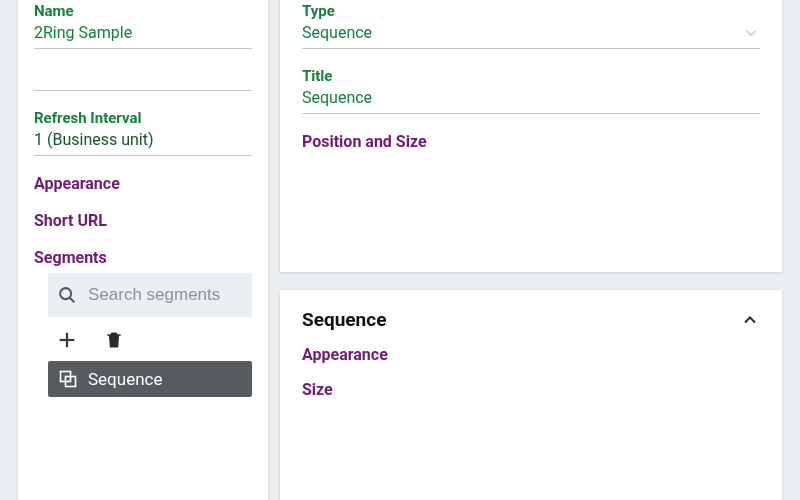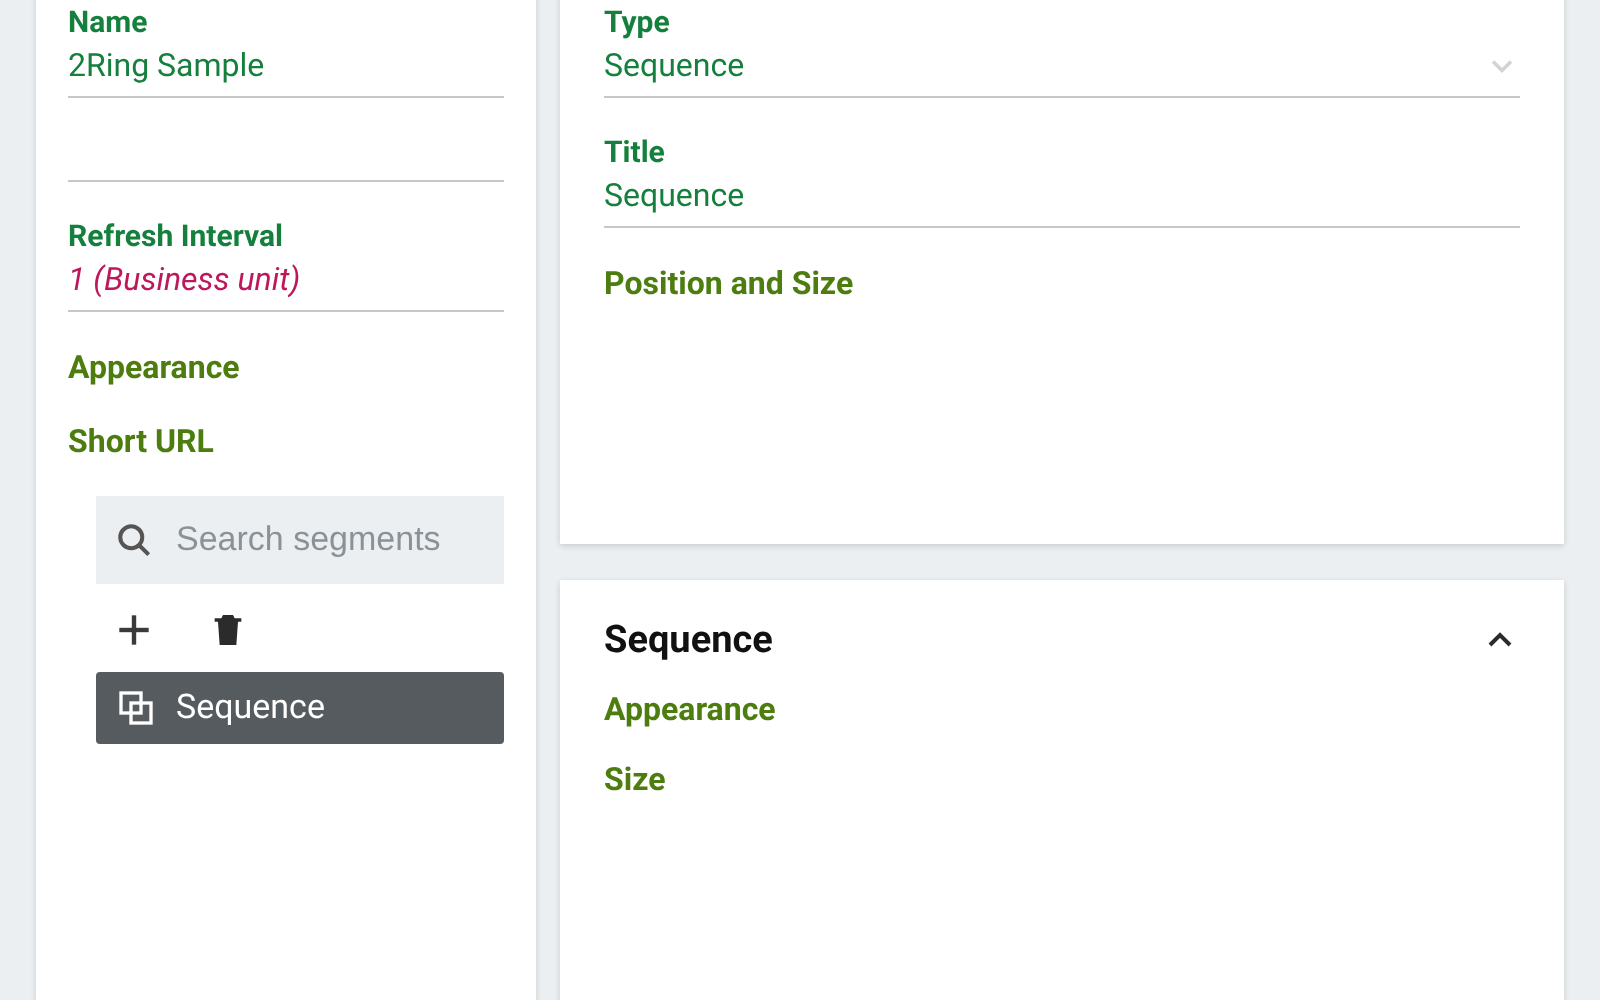--- a/index.html
+++ b/index.html
@@ -45,23 +45,23 @@
     margin-bottom: 3px;
   }
   .field-value {
     font-size: 16px;
     color: #15803d;
     padding-bottom: 6px;
     border-bottom: 1px solid #c7c7c7;
     margin-bottom: 18px;
     min-height: 24px;
   }
-  .field-value.muted { color: #be185d; font-style: italic; }
+  .field-value.muted { color: #14532d; }
   .link-section {
-    color: #4d7c0f;
+    color: #701a75;
     font-weight: 700;
     font-size: 16px;
     margin: 8px 0 18px 0;
     cursor: pointer;
   }
   .segments-area { margin-top: 4px; }
   .search-row {
     display: flex;
     align-items: center;
     background: #eceff1;
@@ -139,20 +139,21 @@
   <div class="field-label">Name</div>
   <div class="field-value">2Ring Sample</div>
 
   <div class="field-value"></div>
 
   <div class="field-label">Refresh Interval</div>
   <div class="field-value muted">1 (Business unit)</div>
 
   <div class="link-section">Appearance</div>
   <div class="link-section">Short URL</div>
+  <div class="link-section" style="margin-bottom:6px">Segments</div>
 
   <div class="segments-area">
     <div class="search-row">
       <span class="icon">
         <svg width="22" height="22" viewBox="0 0 24 24" fill="none" stroke="#555" stroke-width="2.2">
             <circle cx="10.5" cy="10.5" r="6"></circle>
             <line x1="20" y1="20" x2="15" y2="15"></line>
           </svg>
       </span>
       <input type="text" placeholder="Search segments" style="">

